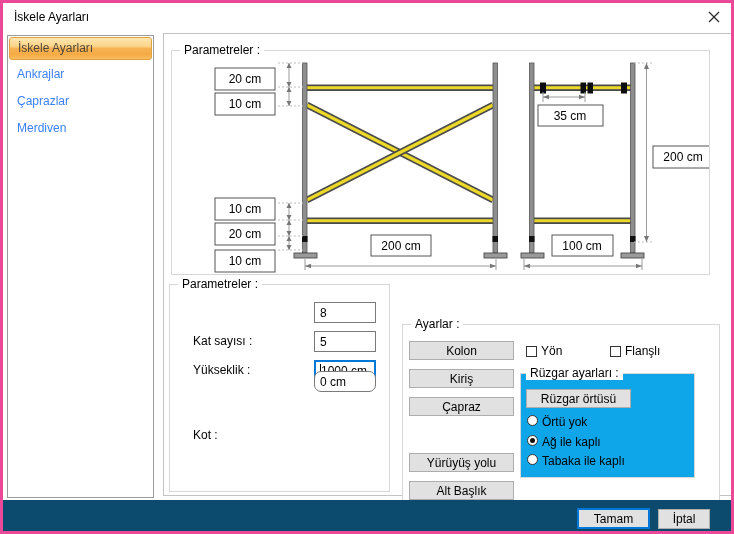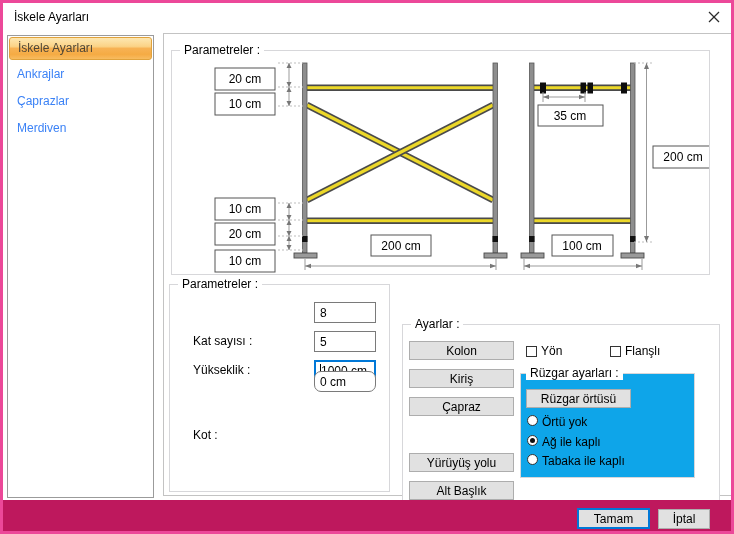--- a/index.html
+++ b/index.html
@@ -42,21 +42,21 @@
   .side-btn{position:absolute;left:6px;width:105px;height:19px;}
   
   .check-row{position:absolute;display:flex;align-items:center;justify-content:flex-end;}
   .checkbox{width:11px;height:11px;border:1px solid #333;background:#fff;margin-right:4px;flex:0 0 auto;}
   .radio-row{position:absolute;display:flex;align-items:flex-start;}
   .radio{width:11px;height:11px;border:1px solid #333;border-radius:50%;background:#fff;margin-right:4px;
          display:flex;align-items:center;justify-content:center;flex:0 0 auto;}
   .radio .dot{display:none;width:5px;height:5px;border-radius:50%;background:#111;}
   .radio.checked .dot{display:block;}
   
-  .footer{position:absolute;left:0;top:497px;width:732px;height:35px;background:#be185d;}
+  .footer{position:absolute;left:0;top:497px;width:732px;height:35px;background:#0c4a6e;}
   .btn-ok{position:absolute;left:574px;top:8px;width:73px;height:21px;border:2px solid #0078d7;}
   .btn-cancel{position:absolute;left:655px;top:9px;width:52px;height:20px;}
 </style>
 </head>
 <body>
 
 <div class="dialog">
 
   <div class="titlebar-text">İskele Ayarları</div>
   <div class="close-btn">

